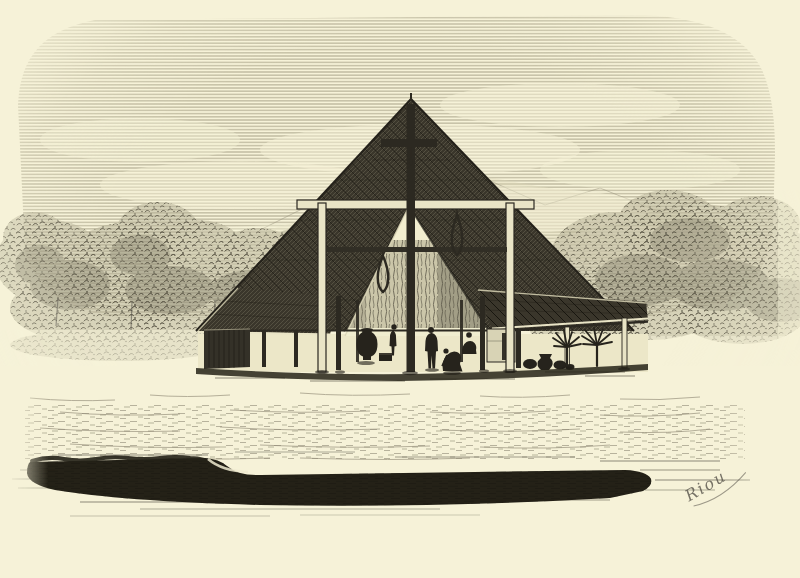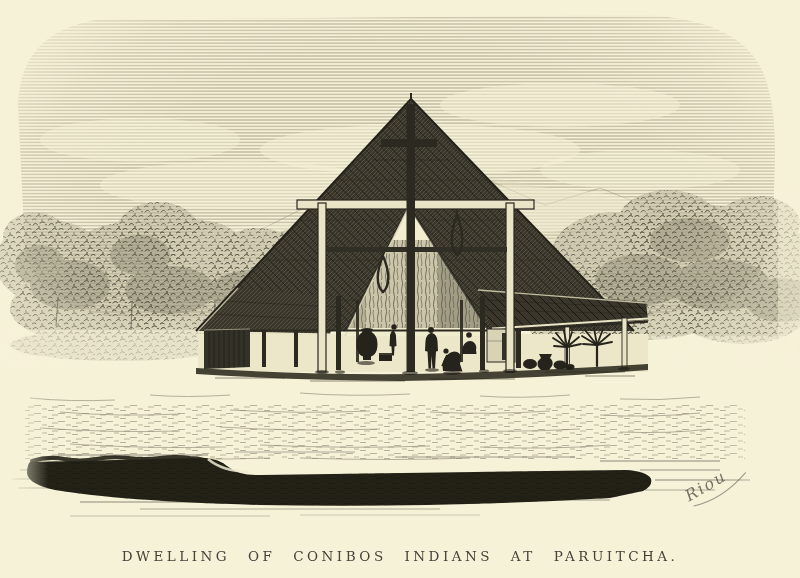--- a/index.html
+++ b/index.html
@@ -419,14 +419,13 @@
       <path d="M18,488 h40" stroke-width="1" opacity="0.3"></path>
     </g>
   </g>
 
   <g transform="translate(700,493) rotate(-30)" opacity="0.8">
     <text x="-14" y="2" font-family="DejaVu Serif, serif" font-style="italic" font-size="16" letter-spacing="2" fill="#57534a">Riou</text>
     <path d="M-12,8 q28,9 62,-3" stroke="#57534a" stroke-width="1" fill="none" opacity="0.7"></path>
   </g>
 </svg>
 
-<div class="caption">DWELLING OF CONIBOS INDIANS AT PARUITCHA.</div>
 </div>
 
 </body></html>

